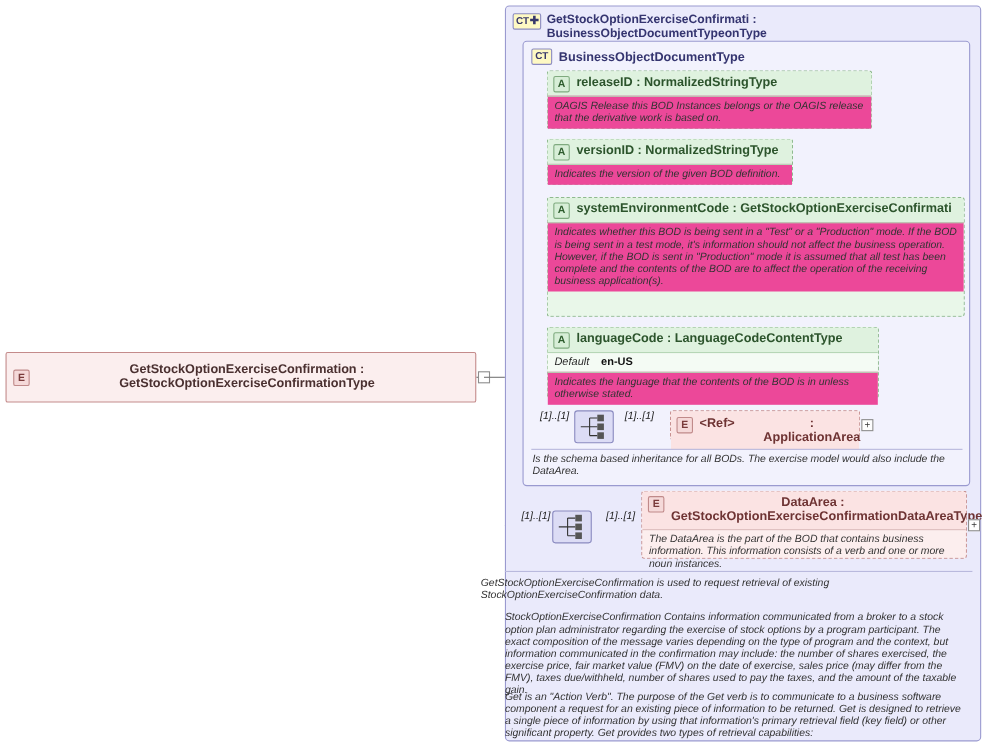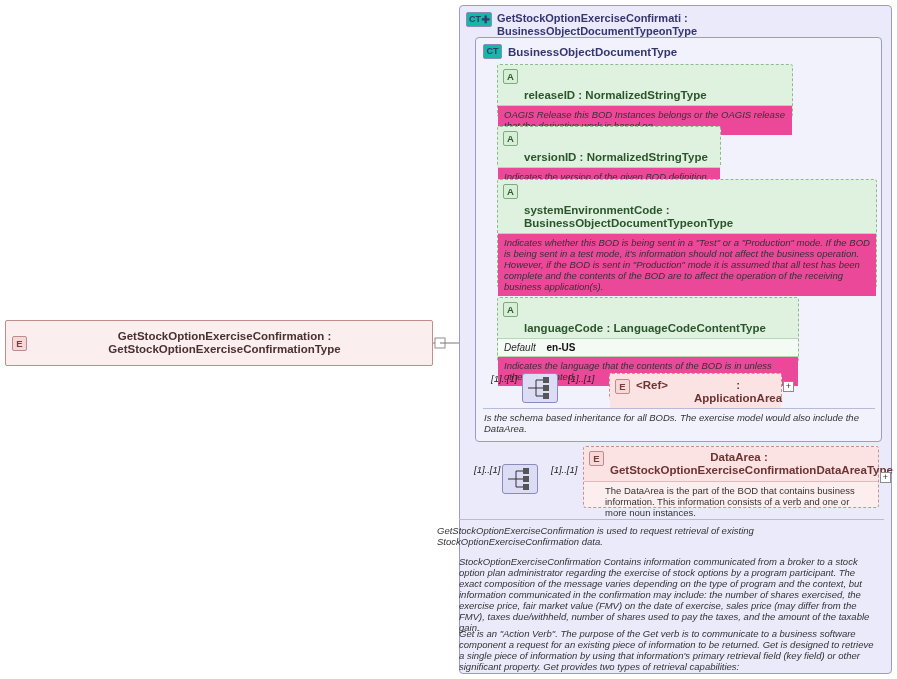--- a/index.html
+++ b/index.html
@@ -72,21 +72,21 @@
     background: #f5d9d9;
     color: #7a3b3b;
   }
   .badge-a {
     border: 1px solid #7faa7f;
     background: #d7eed7;
     color: #2f5d2f;
   }
   .badge-ct {
     border: 1px solid #8a8ac0;
-    background: #14b8a6;
+    background: #fef9c3;
     color: #37376b;
     width: 19px;
     font-size: 9px;
   }
   .badge-ct-plus {
     width: 26px;
     text-align: left;
     padding-left: 2px;
     position: relative;
   }
@@ -162,21 +162,20 @@
     padding: 4px 5px 3px 5px;
     background: #dff2df;
     border-radius: 3px 3px 0 0;
   }
   .attr .hdr .title {
     margin-left: 6px;
     font-size: 11.5px;
     font-weight: bold;
     color: #2c542c;
     line-height: 13px;
-    margin-top: 20px;
   }
   .attr .default-row {
     border-top: 1px solid #b6d6b6;
     padding: 3px 6px;
     font-size: 10px;
     background: #f4fbf4;
   }
   .attr .default-row .lbl {
     font-style: italic;
     color: #2a2a2a;
@@ -212,22 +211,23 @@
   }
   .el-ref .hdr .title {
     margin-left: 6px;
     font-size: 11.5px;
     font-weight: bold;
     color: #6e3333;
     line-height: 13px;
   }
   .el-ref .doc {
     border-top: 1px solid #ddbcbc;
-    padding: 3px 6px 4px 21px;
+    padding: 3px 6px 4px 6px;
     font-size: 9.5px;
+    font-style: italic;
     color: #333;
     line-height: 11px;
   }
 
   
   .seq-icon {
     position: absolute;
     width: 34px;
     height: 28px;
     border: 1px solid #8a8ac0;
@@ -338,21 +338,21 @@
     <div class="hdr">
       <span class="badge badge-a">A</span>
       <span class="title">versionID : NormalizedStringType</span>
     </div>
     <div class="doc">Indicates the version of the given BOD definition.</div>
   </div>
 
   <div class="box attr" style="left:497px; top:179px; width:380px; height:109px;">
     <div class="hdr">
       <span class="badge badge-a">A</span>
-      <span class="title">systemEnvironmentCode : BusinessObjectDocumentTypeonType</span>
+      <span class="title">systemEnvironmentCode : GetStockOptionExerciseConfirmati</span>
     </div>
     <div class="doc">Indicates whether this BOD is being sent in a "Test" or a "Production" mode. If the BOD is being sent in a test mode, it's information should not affect the business operation. However, if the BOD is sent in "Production" mode it is assumed that all test has been complete and the contents of the BOD are to affect the operation of the receiving business application(s).</div>
   </div>
 
   <div class="box attr" style="left:497px; top:297px; width:302px; height:65px;">
     <div class="hdr">
       <span class="badge badge-a">A</span>
       <span class="title">languageCode : LanguageCodeContentType</span>
     </div>
     <div class="default-row">

